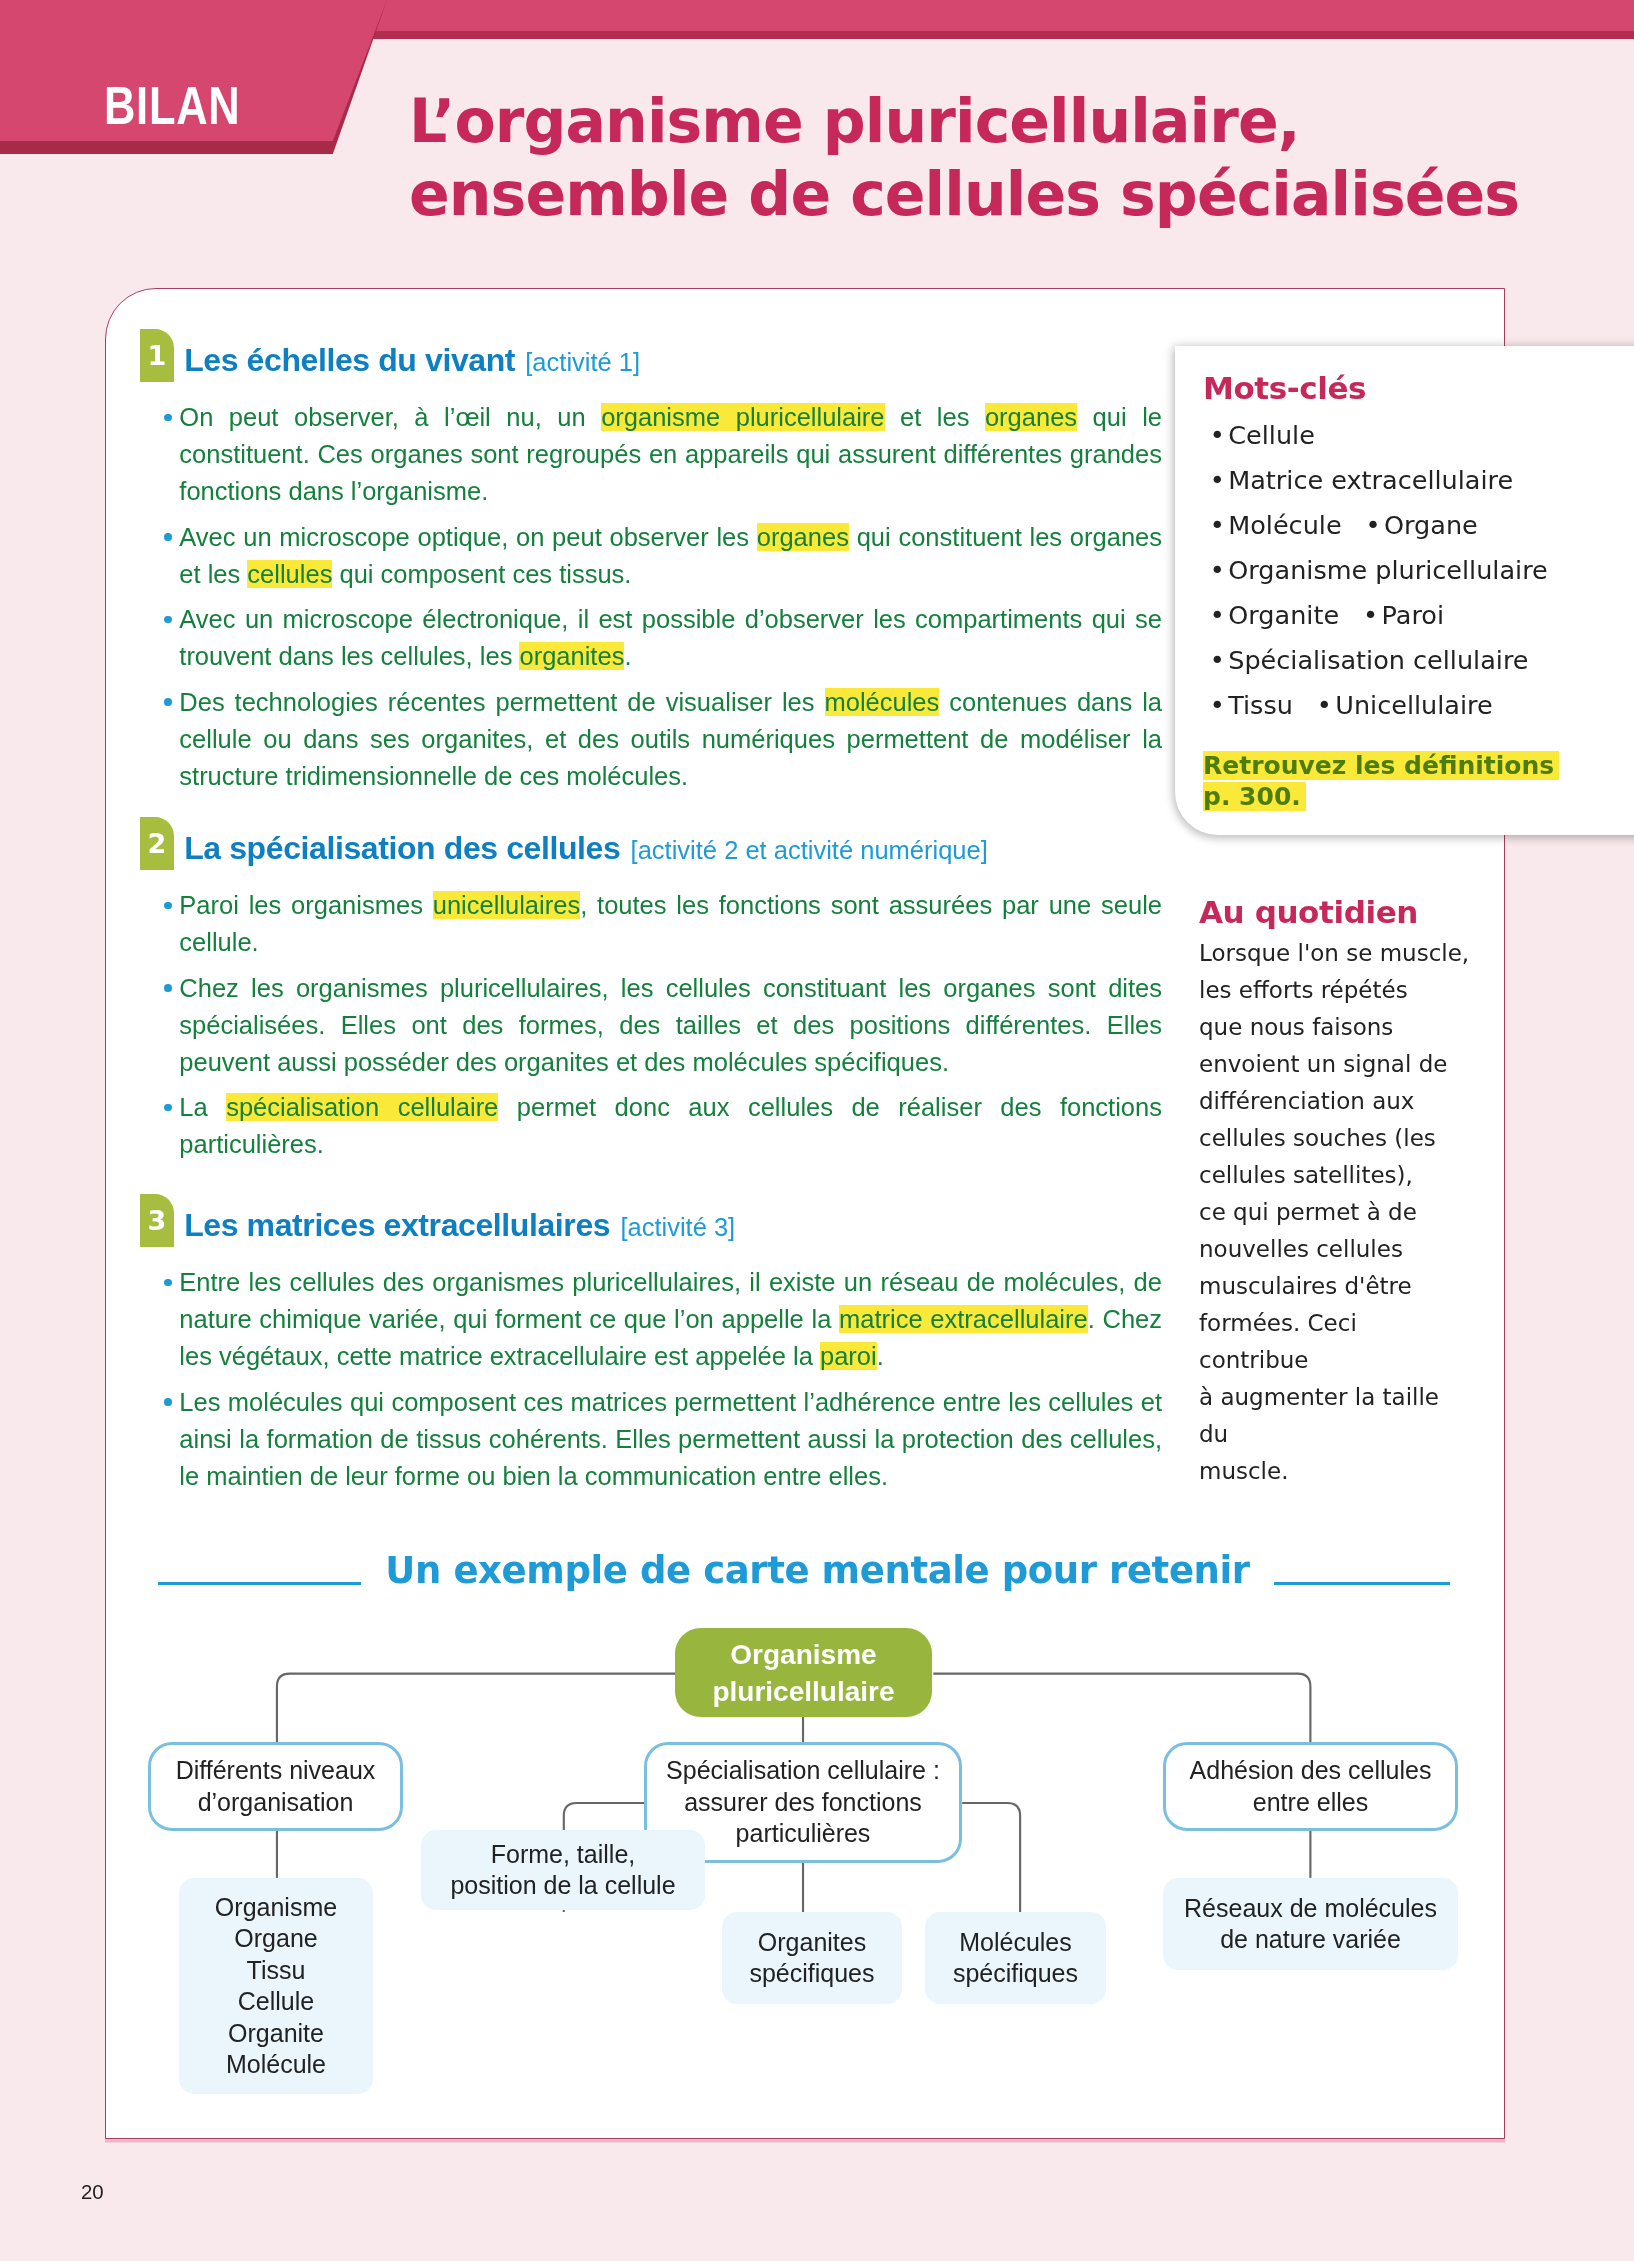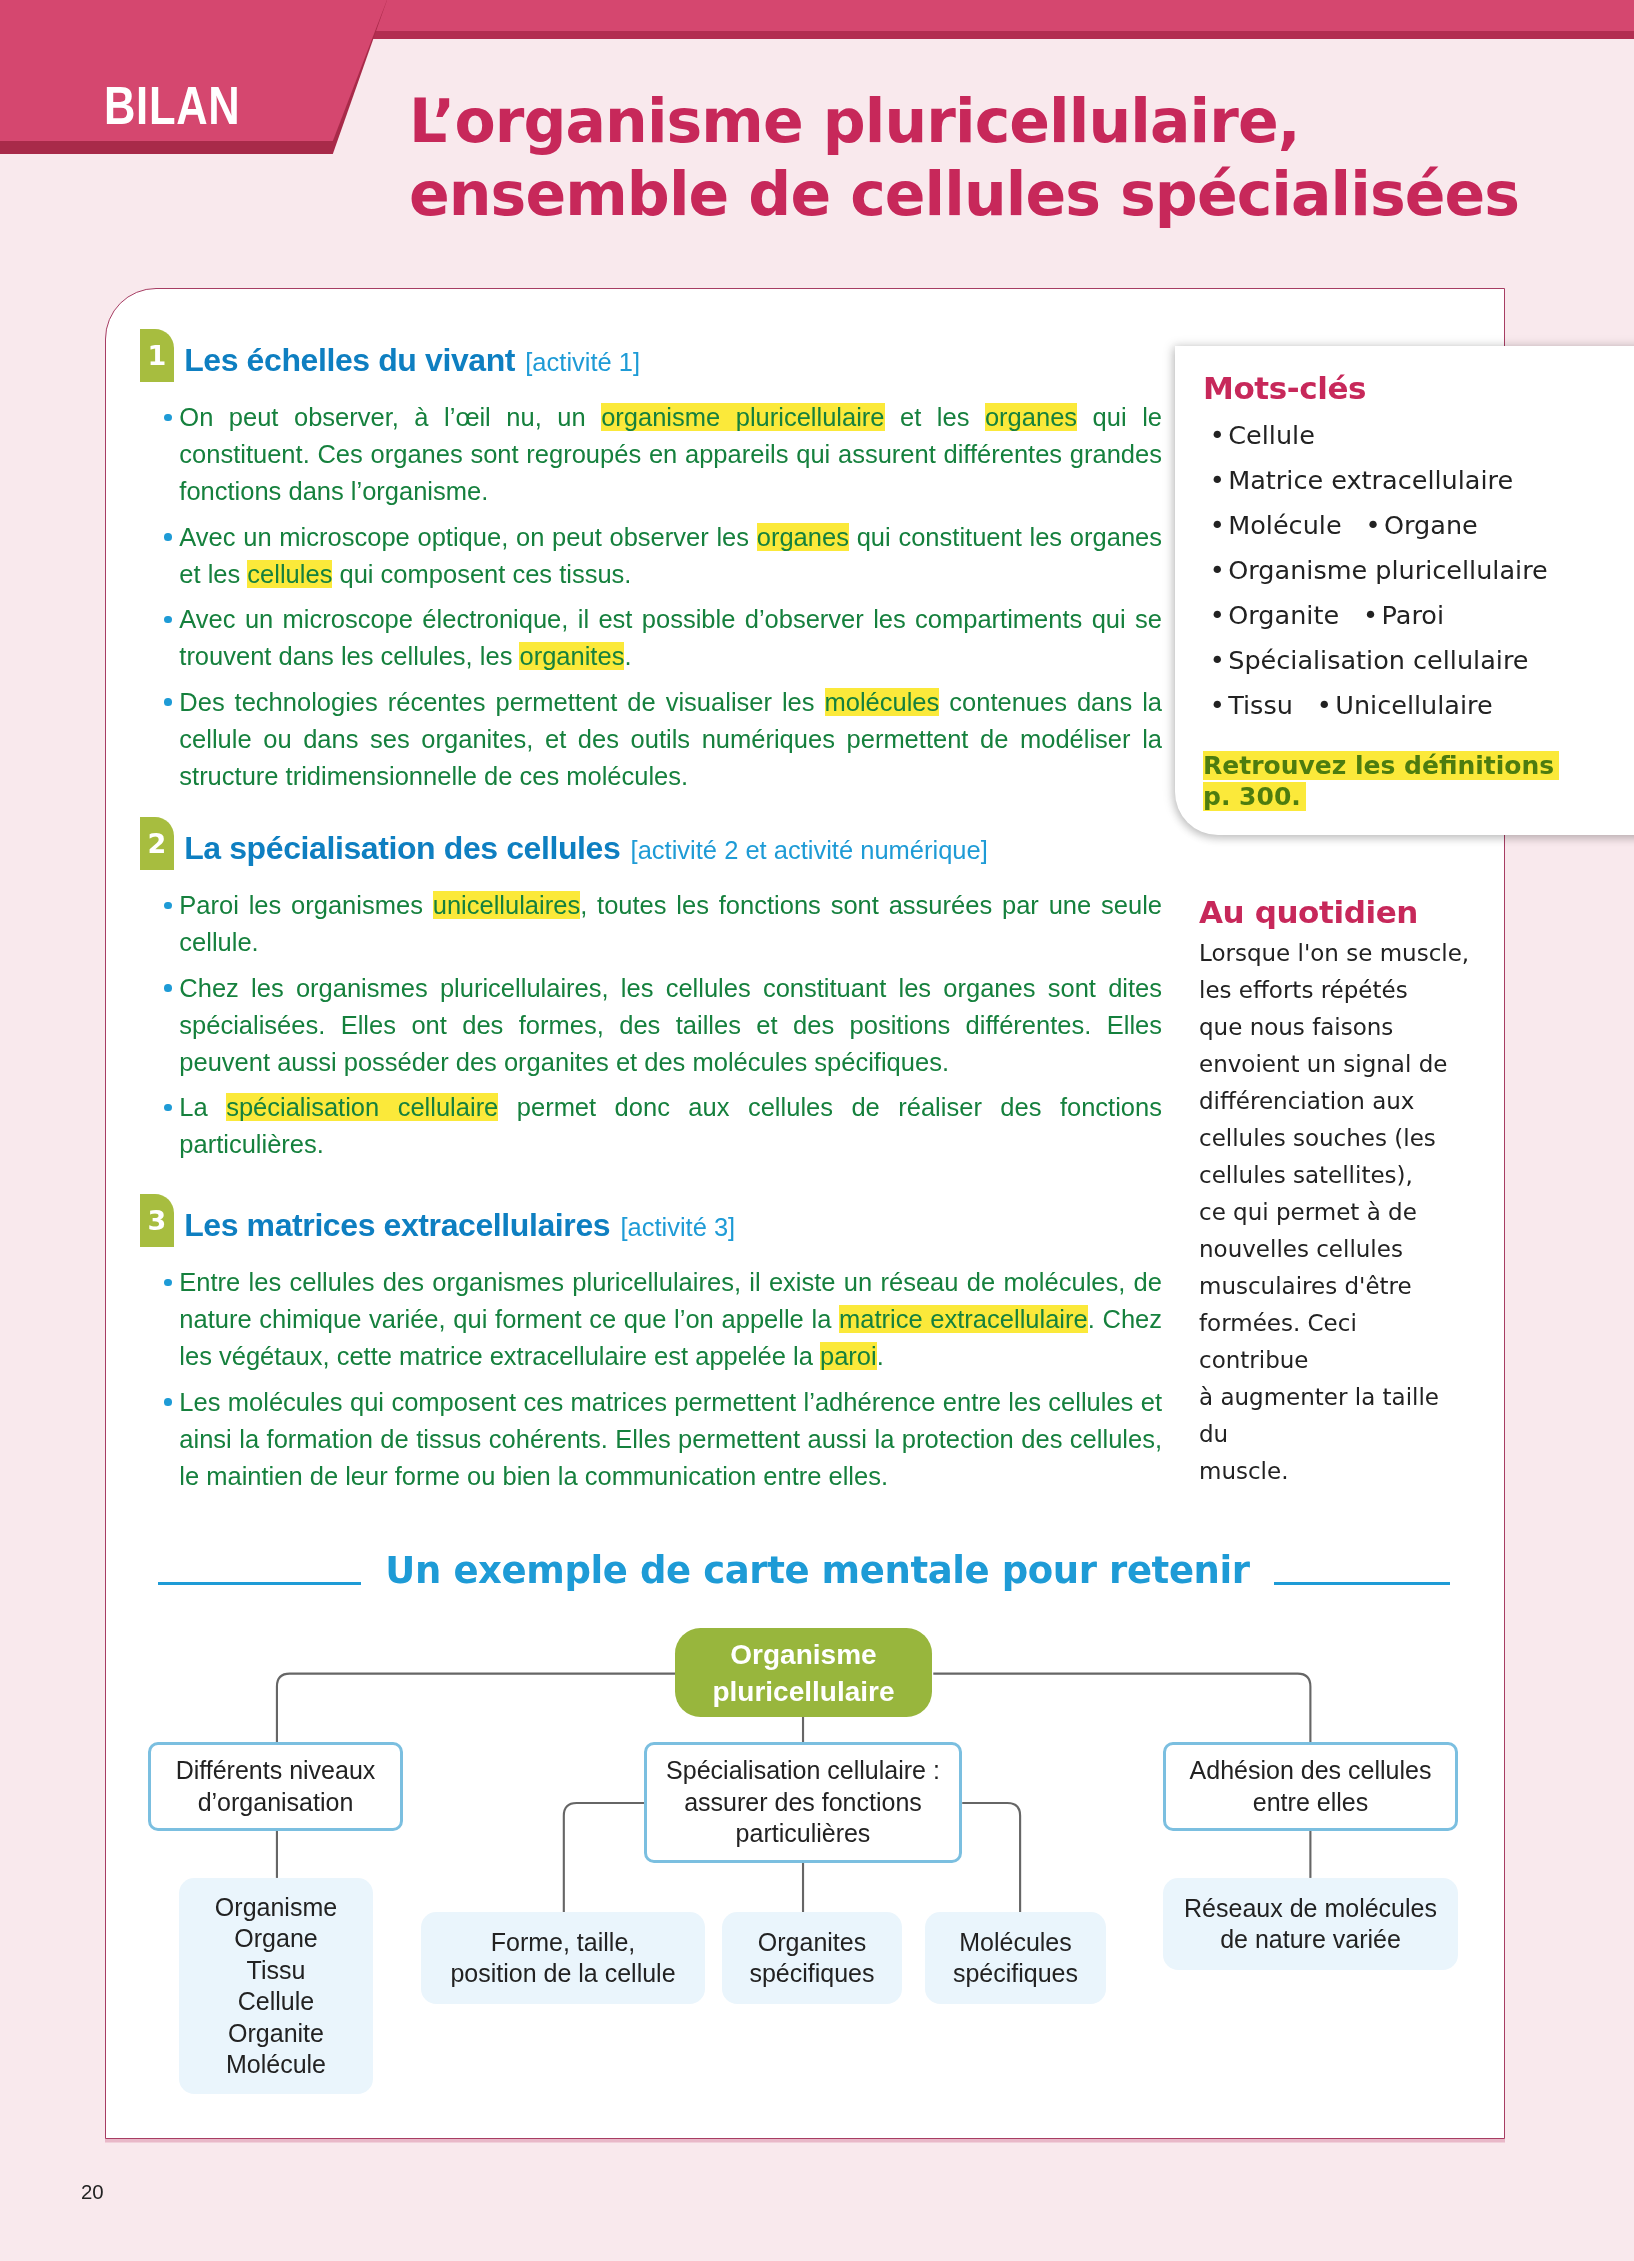--- a/index.html
+++ b/index.html
@@ -127,21 +127,21 @@
   .node {
     position: absolute; display: flex; align-items: center; justify-content: center;
     text-align: center; font-size: 25px; line-height: 31.5px; color: #222;
     white-space: pre-line;
   }
   .node-root {
     background: #98b63d; color: #fff; font-weight: bold; font-size: 28px; line-height: 37px;
     border-radius: 25.5px;
   }
   .node-mid {
-    background: #fff; border: 3.4px solid #7bbfe0; border-radius: 10px;
+    background: #fff; border: 3.4px solid #7bbfe0; border-radius: 24px;
   }
   .node-leaf { background: #eaf5fc; border-radius: 15.3px; }
 
   .page-number { position: absolute; left: 81px; top: 2181px; font-size: 20.4px; color: #222; }
 </style>
 </head>
 <body>
 
 <div class="top-band"></div>
 <div class="bilan-tab-shadow"></div>
@@ -268,21 +268,21 @@
 particulières</div>
 <div class="node node-mid" style="left:1163px; top:1742px; width:295px; height:89px;">Adhésion des cellules
 entre elles</div>
 
 <div class="node node-leaf" style="left:179px; top:1878px; width:194px; height:216px;">Organisme
 Organe
 Tissu
 Cellule
 Organite
 Molécule</div>
-<div class="node node-leaf" style="left:421px; top:1912px; width:284px; height:92px;">Forme, taille,
+<div class="node node-leaf" style="left:421px; top:1830px; width:284px; height:80px;">Forme, taille,
 position de la cellule</div>
 <div class="node node-leaf" style="left:722px; top:1912px; width:180px; height:92px;">Organites
 spécifiques</div>
 <div class="node node-leaf" style="left:925px; top:1912px; width:181px; height:92px;">Molécules
 spécifiques</div>
 <div class="node node-leaf" style="left:1163px; top:1878px; width:295px; height:92px;">Réseaux de molécules
 de nature variée</div>
 
 <div class="page-number">20</div>
 

